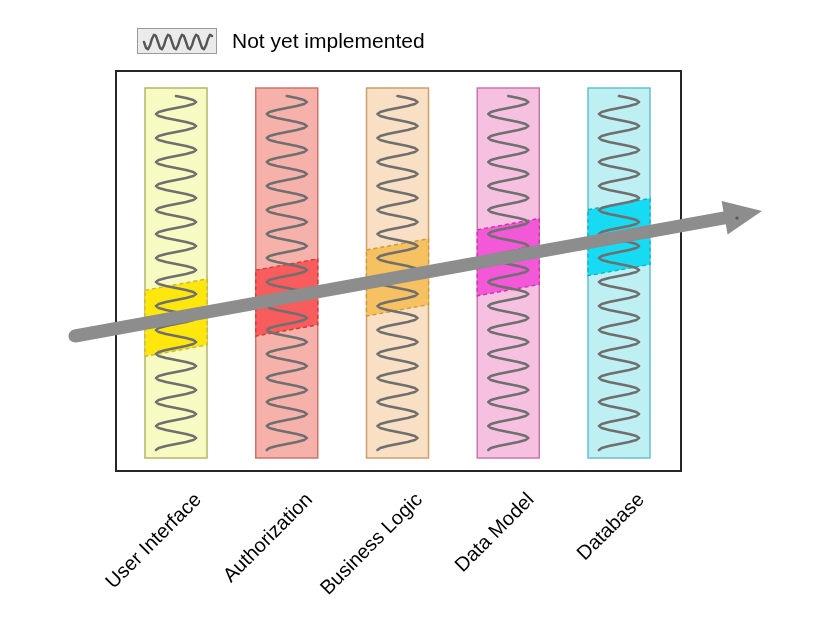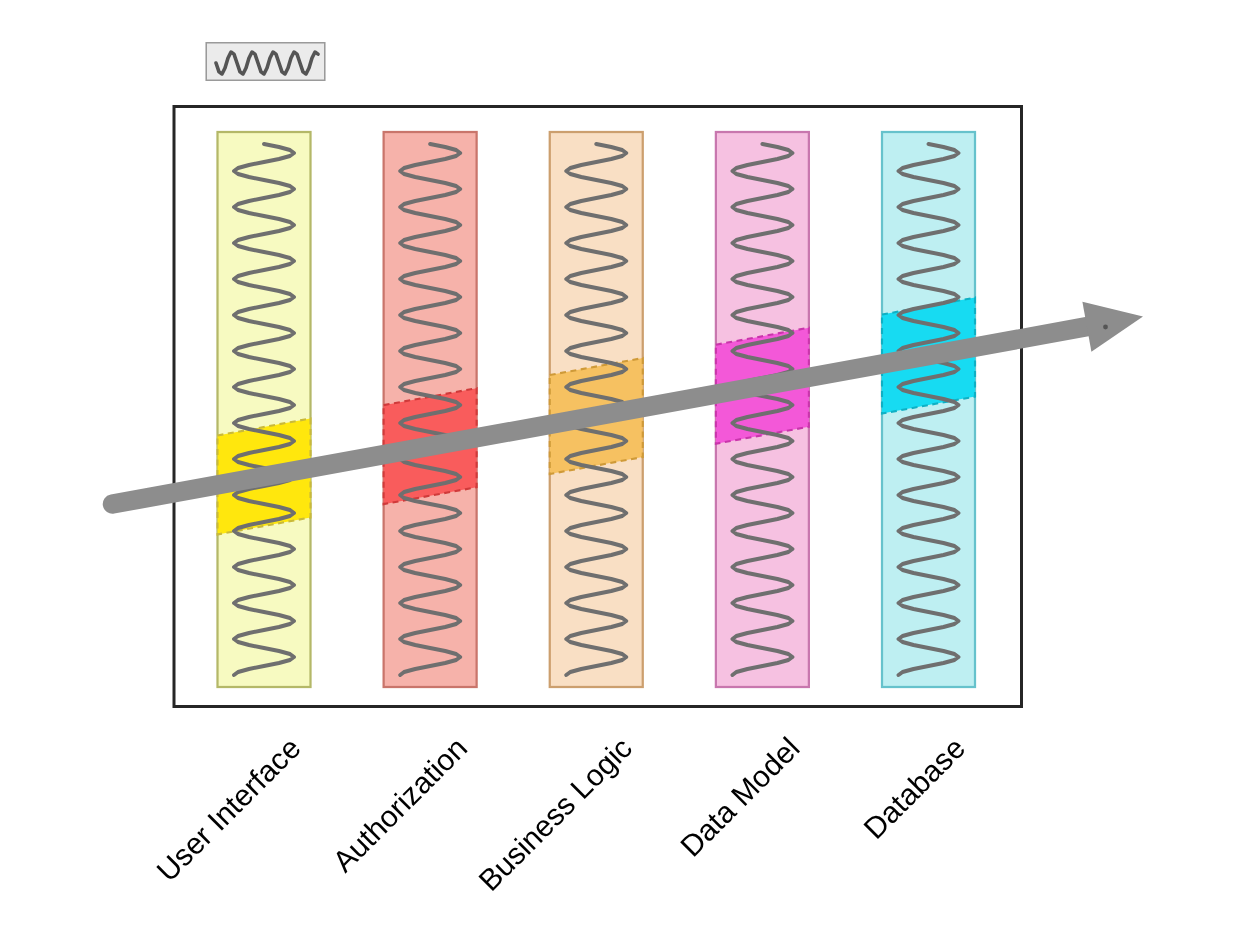--- a/index.html
+++ b/index.html
@@ -63,20 +63,21 @@
 </style>
 </head>
 <body>
 
 <div class="canvas">
 
   <div class="legend">
     <svg id="legend-swatch-svg" class="legend-swatch" width="80" height="26">
         <path d="M 6 13 L 8 18.9 L 10 20.3 L 12 16.3 L 14 9.7 L 16 5.7 L 18 7.1 L 20 13.0 L 22 18.9 L 24 20.3 L 26 16.3 L 28 9.7 L 30 5.7 L 32 7.1 L 34 13.0 L 36 18.9 L 38 20.3 L 40 16.3 L 42 9.7 L 44 5.7 L 46 7.1 L 48 13.0 L 50 18.9 L 52 20.3 L 54 16.3 L 56 9.7 L 58 5.7 L 60 7.1 L 62 13.0 L 64 18.9 L 66 20.3 L 68 16.3 L 70 9.7 L 72 5.7 L 74 7.1" fill="none" stroke="#555555" stroke-width="2.4" stroke-linecap="round" stroke-linejoin="round"></path>
       </svg>
+    <span class="legend-label">Not yet implemented</span>
   </div>
 
   <div class="outer-box"></div>
 
   <svg id="diagram-svg" width="828" height="620">
       <rect x="145" y="88" width="62" height="370" fill="#f7fac1" stroke="#b4b868" stroke-width="1.5"></rect>
       <polygon points="145,290.3 207,279.0 207,345.0 145,356.3" fill="#ffe70d" stroke="#c9b93a" stroke-width="1.4" stroke-dasharray="4 3"></polygon>
       <path d="M 176 96 L 186.0 98 L 193.3 100 L 196.0 102 L 193.3 104 L 186.0 106 L 176.0 108 L 166.0 110 L 158.7 112 L 156.0 114 L 158.7 116 L 166.0 118 L 176.0 120 L 186.0 122 L 193.3 124 L 196.0 126 L 193.3 128 L 186.0 130 L 176.0 132 L 166.0 134 L 158.7 136 L 156.0 138 L 158.7 140 L 166.0 142 L 176.0 144 L 186.0 146 L 193.3 148 L 196.0 150 L 193.3 152 L 186.0 154 L 176.0 156 L 166.0 158 L 158.7 160 L 156.0 162 L 158.7 164 L 166.0 166 L 176.0 168 L 186.0 170 L 193.3 172 L 196.0 174 L 193.3 176 L 186.0 178 L 176.0 180 L 166.0 182 L 158.7 184 L 156.0 186 L 158.7 188 L 166.0 190 L 176.0 192 L 186.0 194 L 193.3 196 L 196.0 198 L 193.3 200 L 186.0 202 L 176.0 204 L 166.0 206 L 158.7 208 L 156.0 210 L 158.7 212 L 166.0 214 L 176.0 216 L 186.0 218 L 193.3 220 L 196.0 222 L 193.3 224 L 186.0 226 L 176.0 228 L 166.0 230 L 158.7 232 L 156.0 234 L 158.7 236 L 166.0 238 L 176.0 240 L 186.0 242 L 193.3 244 L 196.0 246 L 193.3 248 L 186.0 250 L 176.0 252 L 166.0 254 L 158.7 256 L 156.0 258 L 158.7 260 L 166.0 262 L 176.0 264 L 186.0 266 L 193.3 268 L 196.0 270 L 193.3 272 L 186.0 274 L 176.0 276 L 166.0 278 L 158.7 280 L 156.0 282 L 158.7 284 L 166.0 286 L 176.0 288 L 186.0 290 L 193.3 292 L 196.0 294 L 193.3 296 L 186.0 298 L 176.0 300 L 166.0 302 L 158.7 304 L 156.0 306 L 158.7 308 L 166.0 310 L 176.0 312 L 186.0 314 L 193.3 316 L 196.0 318 L 193.3 320 L 186.0 322 L 176.0 324 L 166.0 326 L 158.7 328 L 156.0 330 L 158.7 332 L 166.0 334 L 176.0 336 L 186.0 338 L 193.3 340 L 196.0 342 L 193.3 344 L 186.0 346 L 176.0 348 L 166.0 350 L 158.7 352 L 156.0 354 L 158.7 356 L 166.0 358 L 176.0 360 L 186.0 362 L 193.3 364 L 196.0 366 L 193.3 368 L 186.0 370 L 176.0 372 L 166.0 374 L 158.7 376 L 156.0 378 L 158.7 380 L 166.0 382 L 176.0 384 L 186.0 386 L 193.3 388 L 196.0 390 L 193.3 392 L 186.0 394 L 176.0 396 L 166.0 398 L 158.7 400 L 156.0 402 L 158.7 404 L 166.0 406 L 176.0 408 L 186.0 410 L 193.3 412 L 196.0 414 L 193.3 416 L 186.0 418 L 176.0 420 L 166.0 422 L 158.7 424 L 156.0 426 L 158.7 428 L 166.0 430 L 176.0 432 L 186.0 434 L 193.3 436 L 196.0 438 L 193.3 440 L 186.0 442 L 176.0 444 L 166.0 446 L 158.7 448 L 156.0 450" fill="none" stroke="#6f6f6f" stroke-width="2.6" stroke-linecap="round" stroke-linejoin="round"></path>
       <rect x="255.75" y="88" width="62" height="370" fill="#f6b2aa" stroke="#c9756b" stroke-width="1.5"></rect>
       <polygon points="255.75,270.1 317.75,258.8 317.75,324.8 255.75,336.1" fill="#f95c5c" stroke="#d03a3a" stroke-width="1.4" stroke-dasharray="4 3"></polygon>

